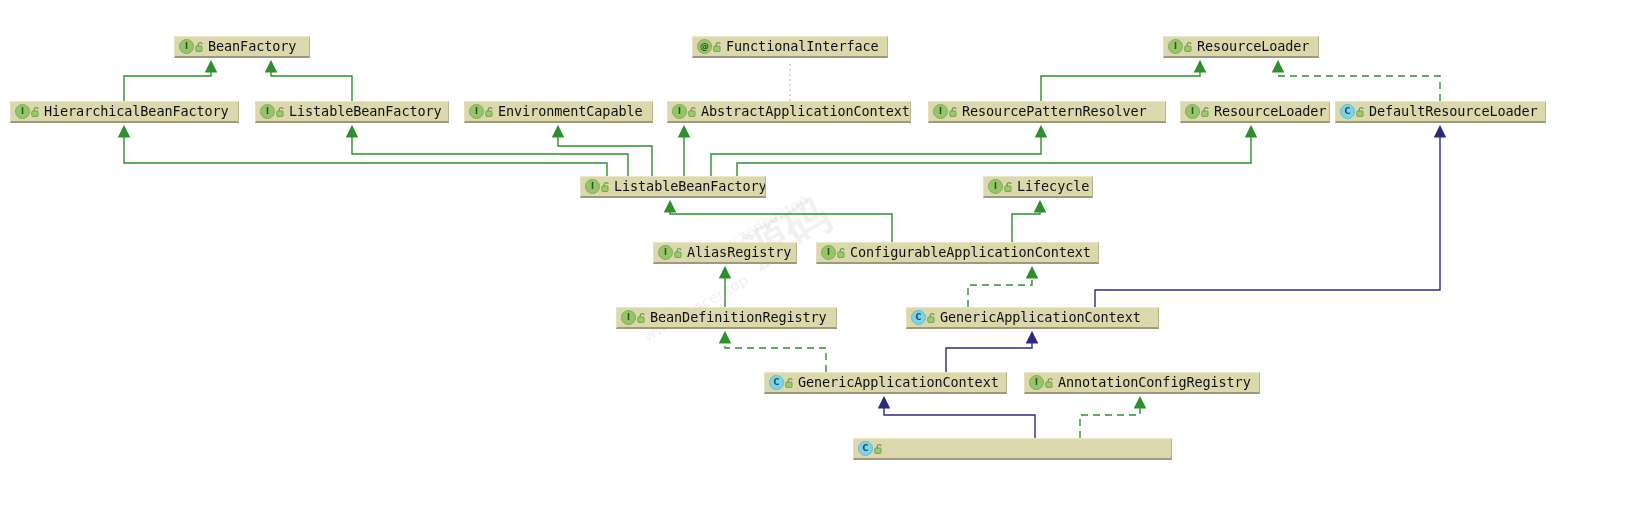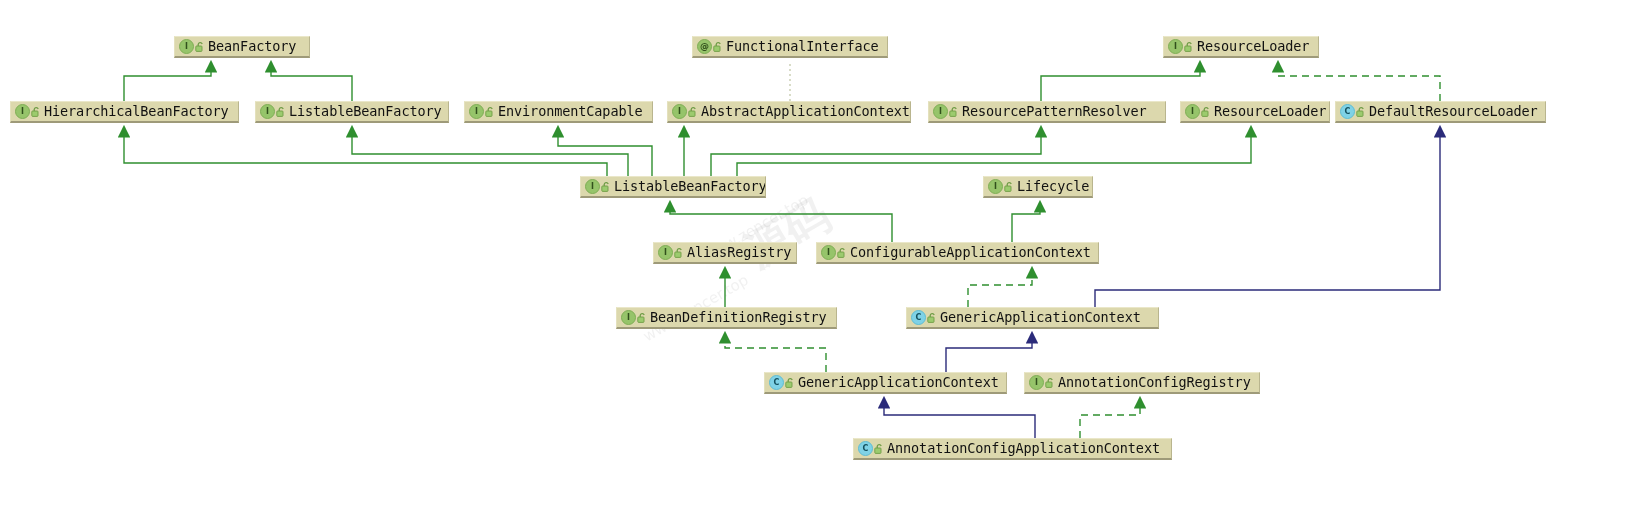--- a/index.html
+++ b/index.html
@@ -378,17 +378,16 @@
         <span class="node-label">AnnotationConfigRegistry</span>
       </div>
       <div class="uml-node" style="left: 853px; top: 438px; width: 319px;">
         <span class="node-icon cls">C</span>
         <span class="node-lock">
           <svg width="10" height="12" viewBox="0 0 10 12">
             <path d="M3.2 5.2 V3.4 a2.1 2.1 0 0 1 4.0 -0.5" fill="none" stroke="#6f9c45" stroke-width="1.3"></path>
             <rect x="0.8" y="5.0" width="6.2" height="5.4" rx="0.8" fill="#9ccb6e" stroke="#6f9c45" stroke-width="0.9"></rect>
           </svg>
         </span>
-        <span class="node-label">AnnotationConfigApplicationContext</span>
       </div>
     </div>
 
 </div>
 
 </body></html>

